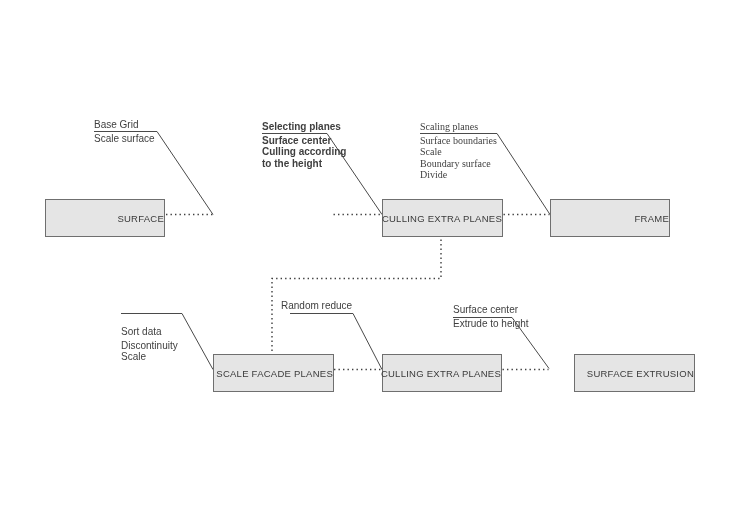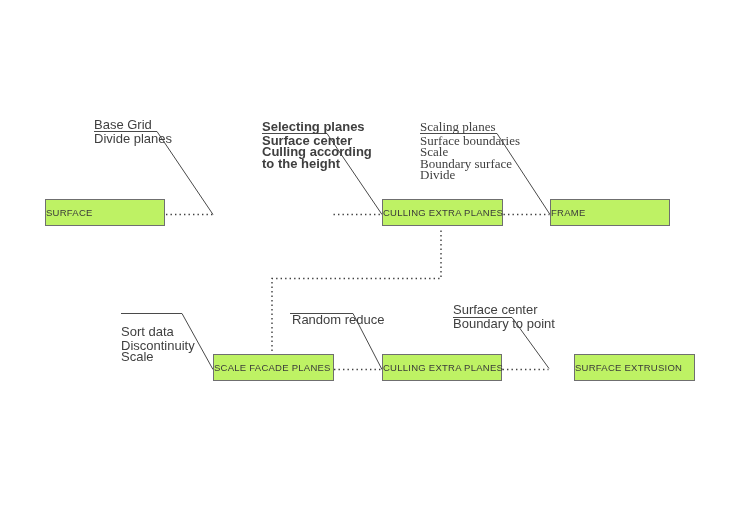--- a/index.html
+++ b/index.html
@@ -18,37 +18,37 @@
   .lines-layer {
     position: absolute;
     left: 0;
     top: 0;
     width: 730px;
     height: 516px;
     pointer-events: none;
   }
   .node {
     position: absolute;
-    height: 27px;
+    height: 38px;
     box-sizing: border-box;
     border: 1px solid #6f6f6f;
-    background: #bef264;
+    background: #e5e5e5;
     display: flex;
     align-items: center;
-    justify-content: flex-start;
+    justify-content: flex-end;
   }
   .node-label {
     font-size: 9.5px;
     letter-spacing: 0.25px;
     color: #3a3a3a;
     white-space: nowrap;
   }
   .annotation {
     position: absolute;
-    font-size: 13px;
+    font-size: 10px;
     line-height: 11.5px;
     color: #3f3f3f;
     white-space: nowrap;
   }
   .annotation .ann-title {
     margin-bottom: 2.5px;
   }
 </style>
 </head>
 <body>
@@ -89,21 +89,21 @@
   </div>
   <div class="node" style="left:382px; top:354px; width:120px;">
     <span class="node-label">CULLING EXTRA PLANES</span>
   </div>
   <div class="node" style="left:546px; top:354px; width:121px;margin-left:28px;">
     <span class="node-label">SURFACE EXTRUSION</span>
   </div>
 
   <div class="annotation" style="left:94px; top:118.5px;">
     <div class="ann-title">Base Grid</div>
-    <div>Divide planes</div>
+    <div>Scale surface</div>
   </div>
 
   <div class="annotation" style="left:262px; top:120.5px;font-weight:bold;">
     <div class="ann-title">Selecting planes</div>
     <div>Surface center</div>
     <div>Culling according</div>
     <div>to the height</div>
   </div>
 
   <div class="annotation" style="left:420px; top:120.5px;font-family:Liberation Serif, serif;">
@@ -113,22 +113,22 @@
     <div>Boundary surface</div>
     <div>Divide</div>
   </div>
 
   <div class="annotation" style="left:121px; top:299.5px;margin-top:26px;">
     <div class="ann-title">Sort data</div>
     <div>Discontinuity</div>
     <div>Scale</div>
   </div>
 
-  <div class="annotation" style="left:292px; top:299.5px;margin-top:14px;">
+  <div class="annotation" style="left:281px; top:299.5px;">
     <div class="ann-title">Random reduce</div>
   </div>
 
   <div class="annotation" style="left:453px; top:304px;">
     <div class="ann-title">Surface center</div>
-    <div>Boundary to point</div>
+    <div>Extrude to height</div>
   </div>
 
 </div>
 
 </body></html>

